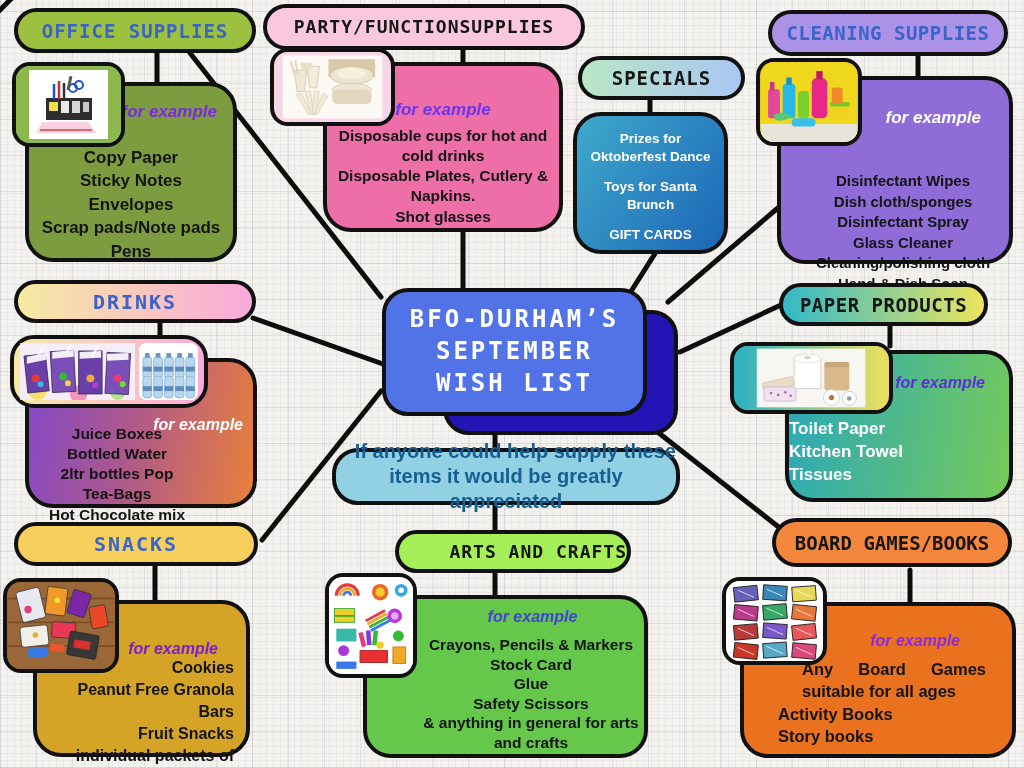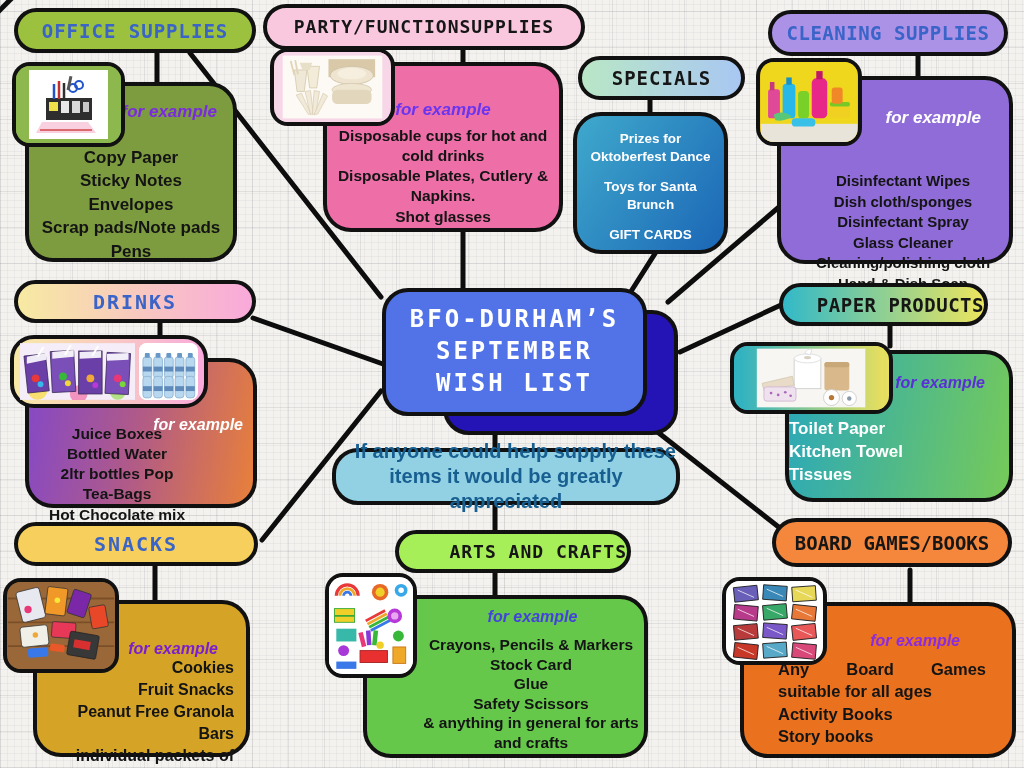--- a/index.html
+++ b/index.html
@@ -36,21 +36,21 @@
   .items .item{display:block;}
   .blue-h{color:#3a64c8;}
   .black-h{color:#161616;}
 
   
   #office-header {left:14px;top:8px;width:242px;height:45px;background:#9cc13e;font-size:19px;letter-spacing:1px;}
   #party-header  {left:263px;top:4px;width:322px;height:46px;background:#f9c7de;font-size:18px;letter-spacing:1px;line-height:1.2;flex-direction:row;}
   #specials-header{left:578px;top:56px;width:167px;height:44px;background:linear-gradient(90deg,#b9e7c6,#a9c7f2);font-size:19px;letter-spacing:1px;}
   #cleaning-header{left:768px;top:10px;width:240px;height:46px;background:#ab92e6;font-size:19px;letter-spacing:0.5px;}
   #drinks-header {left:14px;top:280px;width:242px;height:43px;background:linear-gradient(90deg,#f7eaa2,#f9a9db);font-size:20px;letter-spacing:2px;}
-  #paper-header  {left:779px;top:283px;width:209px;height:43px;background:linear-gradient(90deg,#32b9c8,#ece55e);font-size:19px;letter-spacing:0.5px;justify-content:flex-end;}
+  #paper-header  {left:779px;top:283px;width:209px;height:43px;background:linear-gradient(90deg,#32b9c8,#ece55e);font-size:19px;letter-spacing:0.5px;}
   #snacks-header {left:14px;top:522px;width:244px;height:44px;background:#f6cf5d;font-size:20px;letter-spacing:2px;}
   #arts-header   {left:395px;top:530px;width:236px;height:43px;background:#a7ef58;font-size:18px;letter-spacing:1px;justify-content:flex-end;}
   #board-header  {left:772px;top:518px;width:240px;height:49px;background:#f5873c;font-size:19px;letter-spacing:0px;}
 
   
   #office-box{left:25px;top:82px;width:212px;height:180px;background:#7d9c3f;}
   #office-box .fx{top:16px;right:16px;color:#7a2be0;font-size:17px;}
   #office-box .items{top:60px;left:0;right:0;text-align:center;font-size:17px;line-height:1.38;}
 
   #party-box{left:323px;top:62px;width:240px;height:170px;background:#ee6fa8;}
@@ -82,21 +82,21 @@
   #snacks-box .fx{top:36px;right:28px;color:#7a1fd0;font-size:16px;}
   #snacks-box .items{top:53px;left:10px;right:12px;text-align:right;font-size:16px;line-height:1.38;}
 
   #arts-box{left:363px;top:595px;width:285px;height:163px;background:#65c84b;}
   #arts-box .fx{top:9px;left:58px;right:4px;text-align:center;color:#4343dc;font-size:16px;}
   #arts-box .items{top:36px;left:55px;right:4px;text-align:center;font-size:15.5px;line-height:1.26;}
 
   #board-box{left:740px;top:602px;width:276px;height:156px;background:#ea721f;}
   #board-box .fx{top:26px;right:52px;color:#8a2be2;font-size:16px;}
   #board-box .items{top:52px;left:34px;right:26px;text-align:left;font-size:16.5px;line-height:1.35;}
-  #board-box .item.justify{text-align:justify;}
+  #board-box .item.justify{text-align:justify;margin-left:24px;}
 
   
   #center-shadow{left:443px;top:310px;width:235px;height:125px;background:#2413b5;border:4px solid #111;border-radius:26px;position:absolute;z-index:2;box-sizing:border-box;}
   #center-box{left:382px;top:288px;width:265px;height:128px;background:#5273e8;border:4px solid #111;border-radius:26px;
     position:absolute;z-index:3;box-sizing:border-box;display:flex;flex-direction:column;align-items:center;justify-content:center;
     color:#fff;font-family:"DejaVu Sans Mono",monospace;font-weight:bold;font-size:24px;letter-spacing:3px;line-height:1.32;text-align:center;}
   #note-box{left:332px;top:448px;width:348px;height:57px;background:#92d0e4;border:4px solid #111;border-radius:26px;
     position:absolute;z-index:3;box-sizing:border-box;display:flex;flex-direction:column;align-items:flex-end;justify-content:center;
     color:#175f91;font-weight:bold;font-size:20px;line-height:1.25;text-align:center;}
 
@@ -387,22 +387,22 @@
     <span>items it would be greatly appreciated</span>
   </div>
 
   <div class="pill blue-h" id="snacks-header">
     <span>SNACKS</span>
   </div>
   <div class="box" id="snacks-box">
     <span class="fx">for example</span>
     <div class="items">
       <span class="item">Cookies</span>
+      <span class="item">Peanut Free Granola Bars</span>
       <span class="item">Fruit Snacks</span>
-      <span class="item">Peanut Free Granola Bars</span>
       <span class="item">individual packets of Chips</span>
     </div>
   </div>
   <div class="thumb" id="snacks-thumb">
     <svg viewBox="0 0 116 95">
       <rect width="116" height="95" fill="#9a6838"></rect>
       <g stroke="#7a4f28" stroke-width="2">
         <line x1="0" y1="18" x2="116" y2="18"></line>
           <line x1="0" y1="44" x2="116" y2="44"></line>
         <line x1="0" y1="70" x2="116" y2="70"></line>

